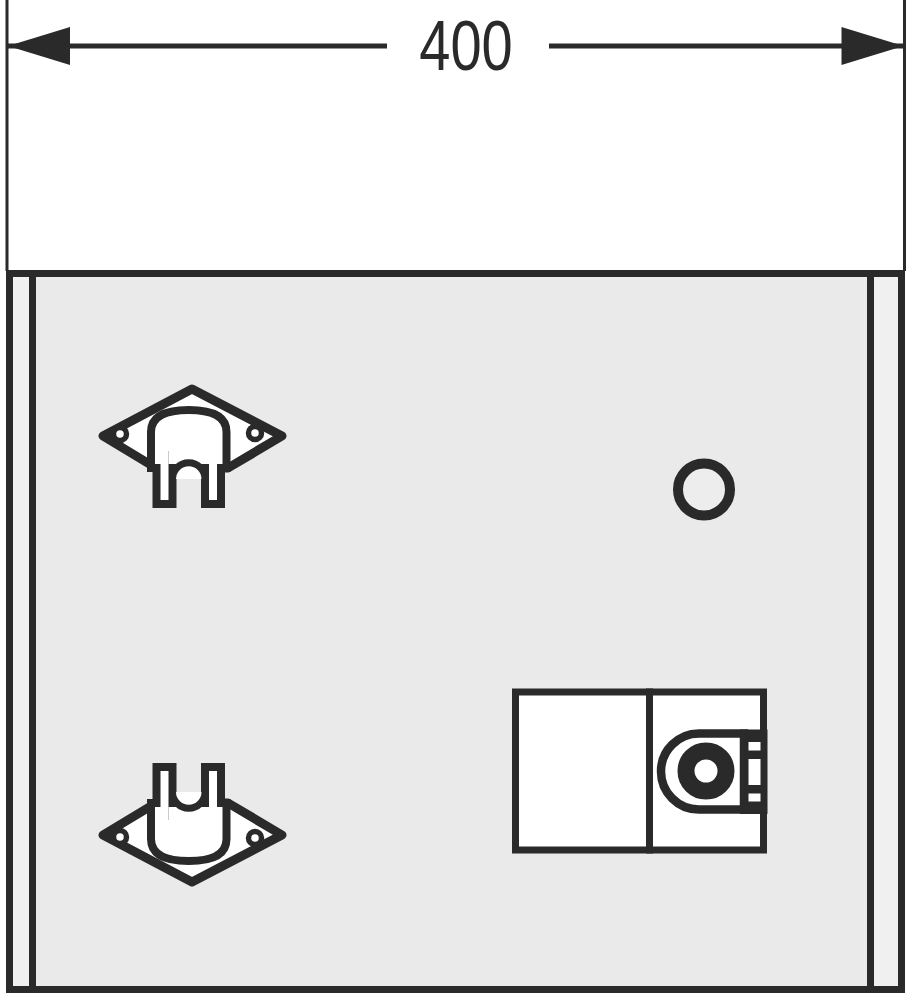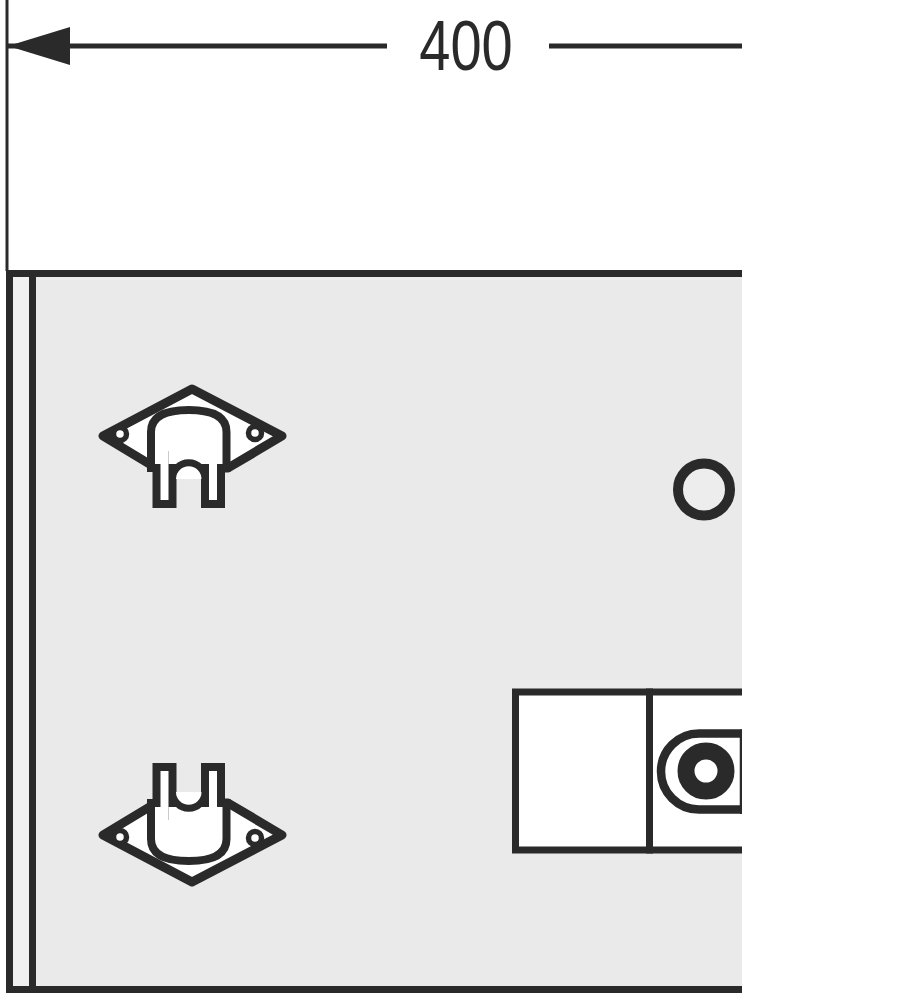--- a/index.html
+++ b/index.html
@@ -1,20 +1,20 @@
 <!DOCTYPE html>
 <html style="--line: #2a2a2a; --panel: #eaeaea; --part: #ffffff; --bg: #ffffff; --hole: #ededed; --strip: #f0f0f0;"><head>
 <meta charset="utf-8">
 <style>
   :root{
     --line:#2a2a2a; --panel:#eaeaea; --part:#ffffff;
     --bg:#ffffff; --hole:#ededed; --strip:#f0f0f0;
   }
   html,body{margin:0;padding:0;background:var(--bg,#fff);}
-  .stage{position:relative;width:742px;height:1000px;background:var(--bg,#fff);overflow:hidden;}
+  .stage{position:relative;width:913px;height:1000px;background:var(--bg,#fff);overflow:hidden;}
   svg{display:block;}
   .s  {stroke:var(--line,#2a2a2a);fill:none;}
   .sf {stroke:var(--line,#2a2a2a);fill:var(--part,#fff);}
   .pf {stroke:var(--line,#2a2a2a);fill:var(--panel,#eaeaea);}
   .fd {fill:var(--line,#2a2a2a);stroke:none;}
   .patch{fill:var(--part,#fff);stroke:none;}
   .strip{fill:var(--strip,#f0f0f0);stroke:none;}
   .holefill{fill:var(--hole,#ededed);stroke:var(--line,#2a2a2a);}
   .rj {stroke-linejoin:round;}
   text.dim{

